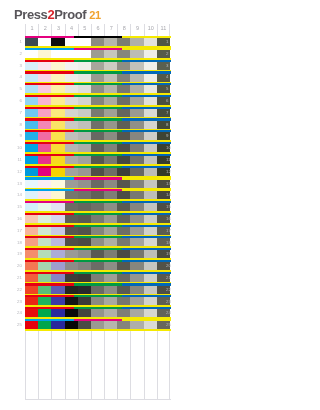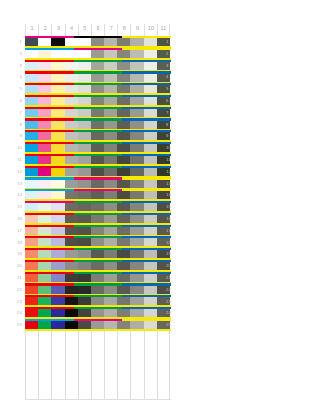--- a/index.html
+++ b/index.html
@@ -39,20 +39,23 @@
   .sidelab{position:absolute;font-size:4.4px;color:#b6b6bc;
            line-height:5px;white-space:nowrap;}
   .sidelab.left{left:6px;text-align:right;width:16px;}
   .sidelab.right{left:166px;text-align:left;width:10px;}
 </style>
 </head>
 <body>
 
 <div id="page">
 
+  <div id="logo">
+    <span class="lg-dark">Press</span><span class="lg-red">2</span><span class="lg-dark">Proof</span><span class="lg-orange">21</span>
+  </div>
 
   <div id="ruler">
       <div class="rcol" style="left: 0px; width: 13.1818px;">
         <div class="rnum">1</div>
       </div>
       <div class="rcol" style="left: 13.1818px; width: 13.1818px;">
         <div class="rnum">2</div>
       </div>
       <div class="rcol" style="left: 26.3636px; width: 13.1818px;">
         <div class="rnum">3</div>

